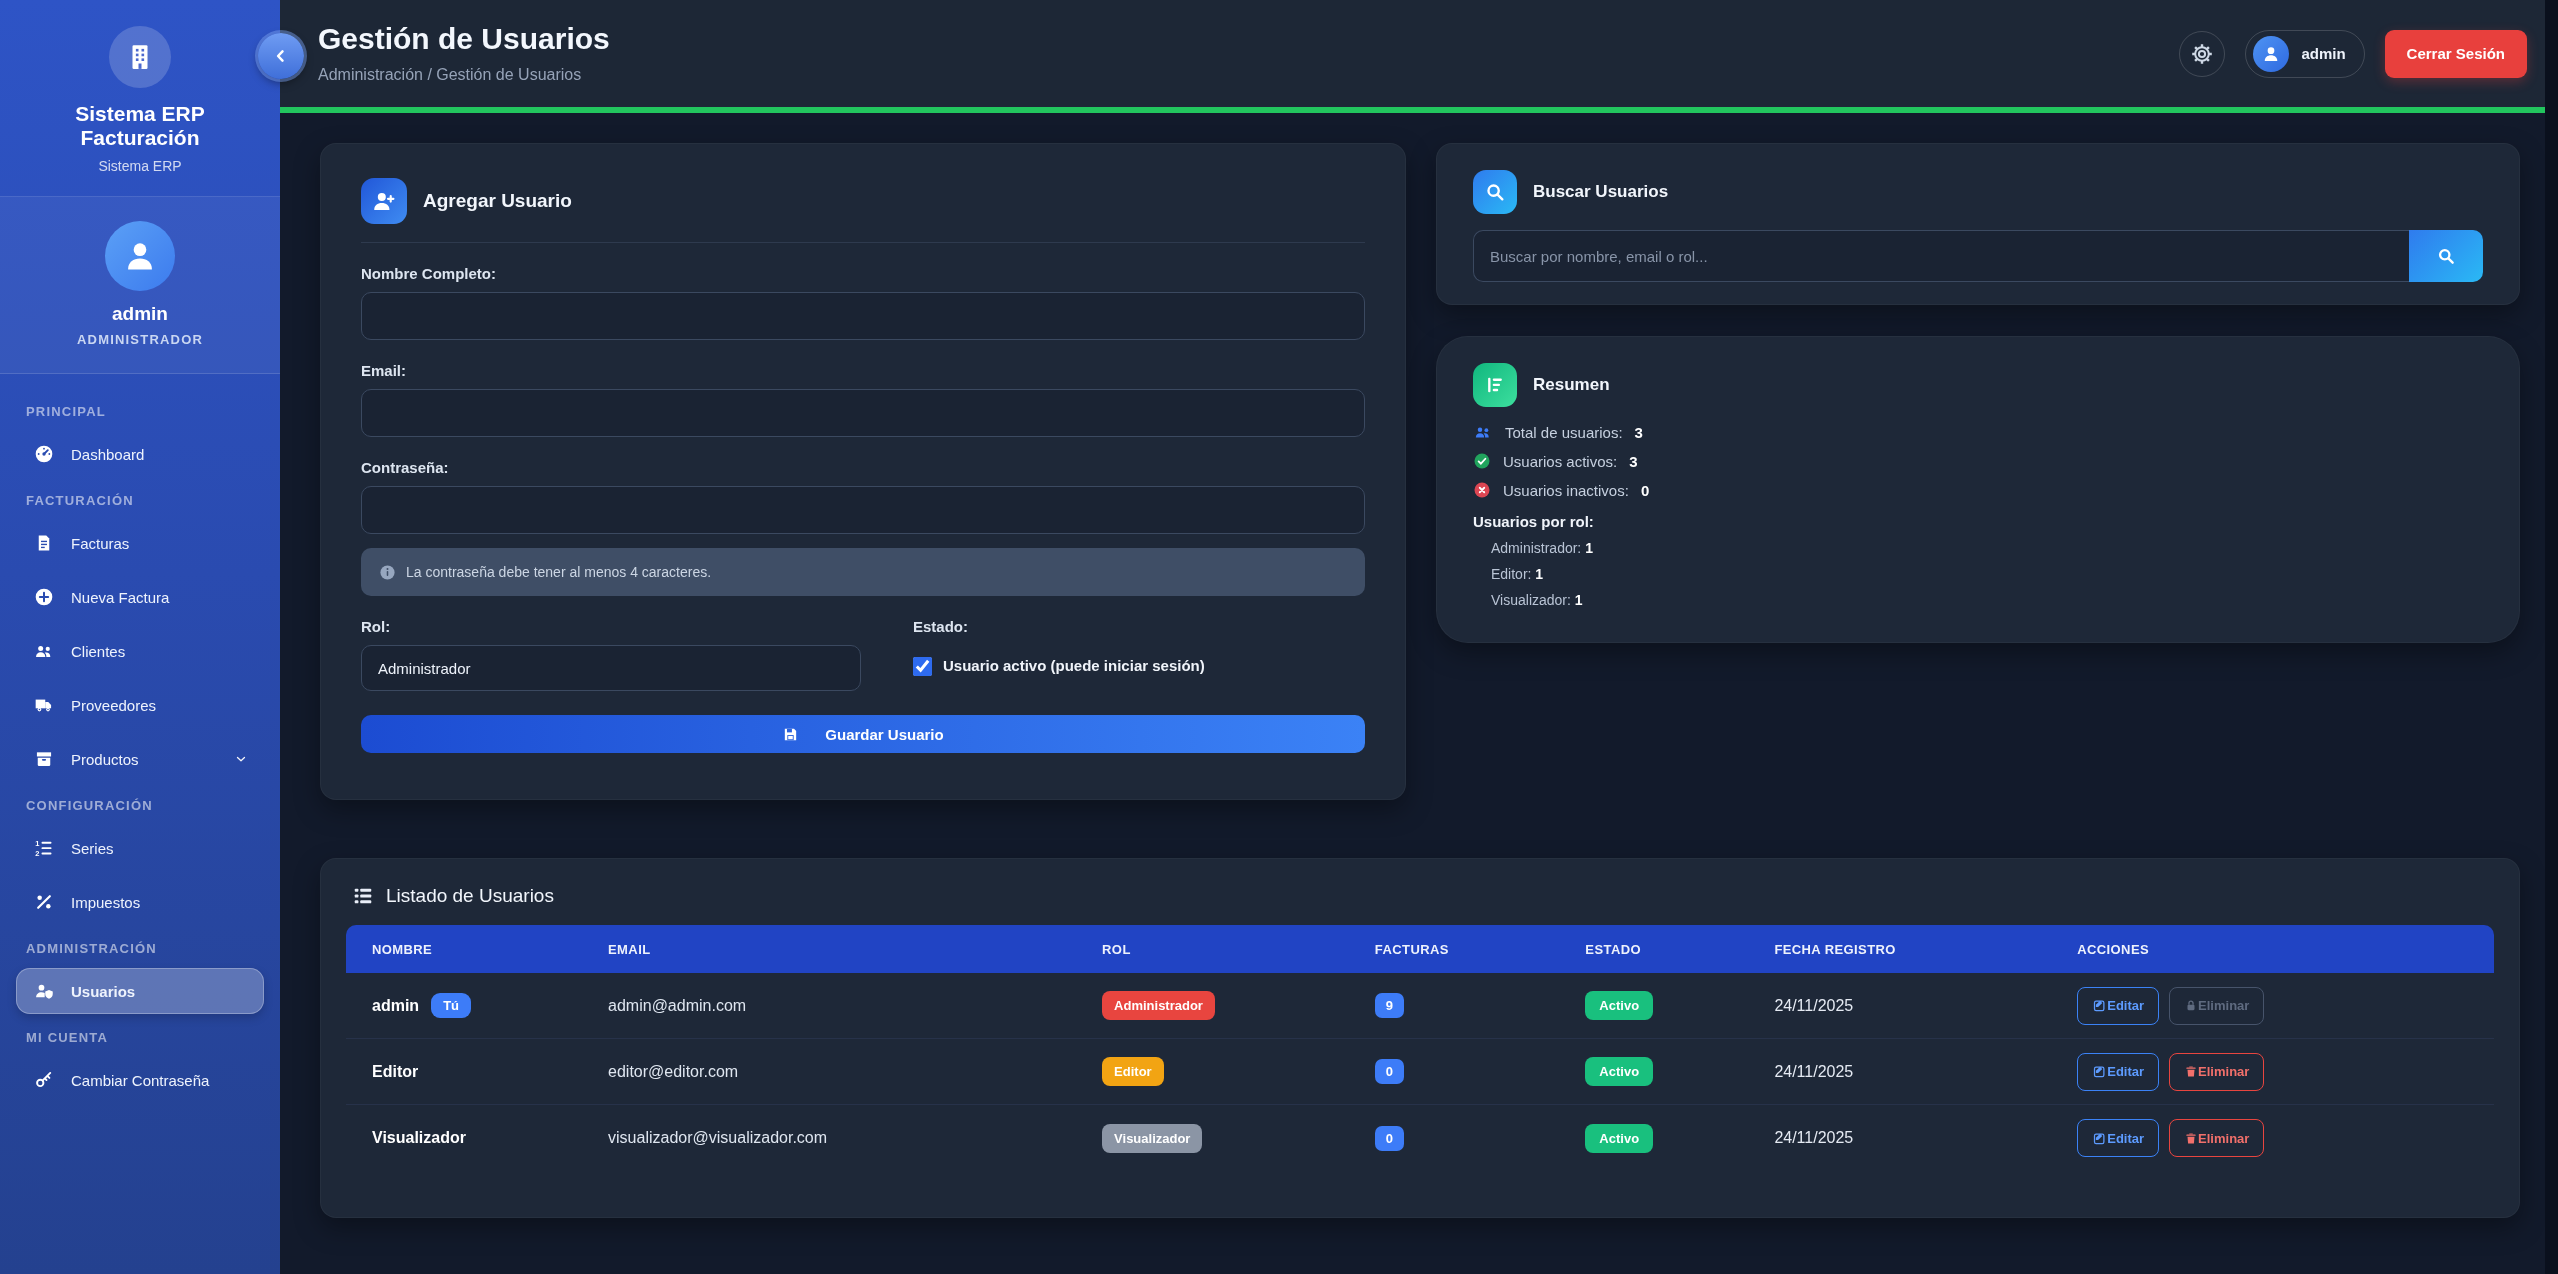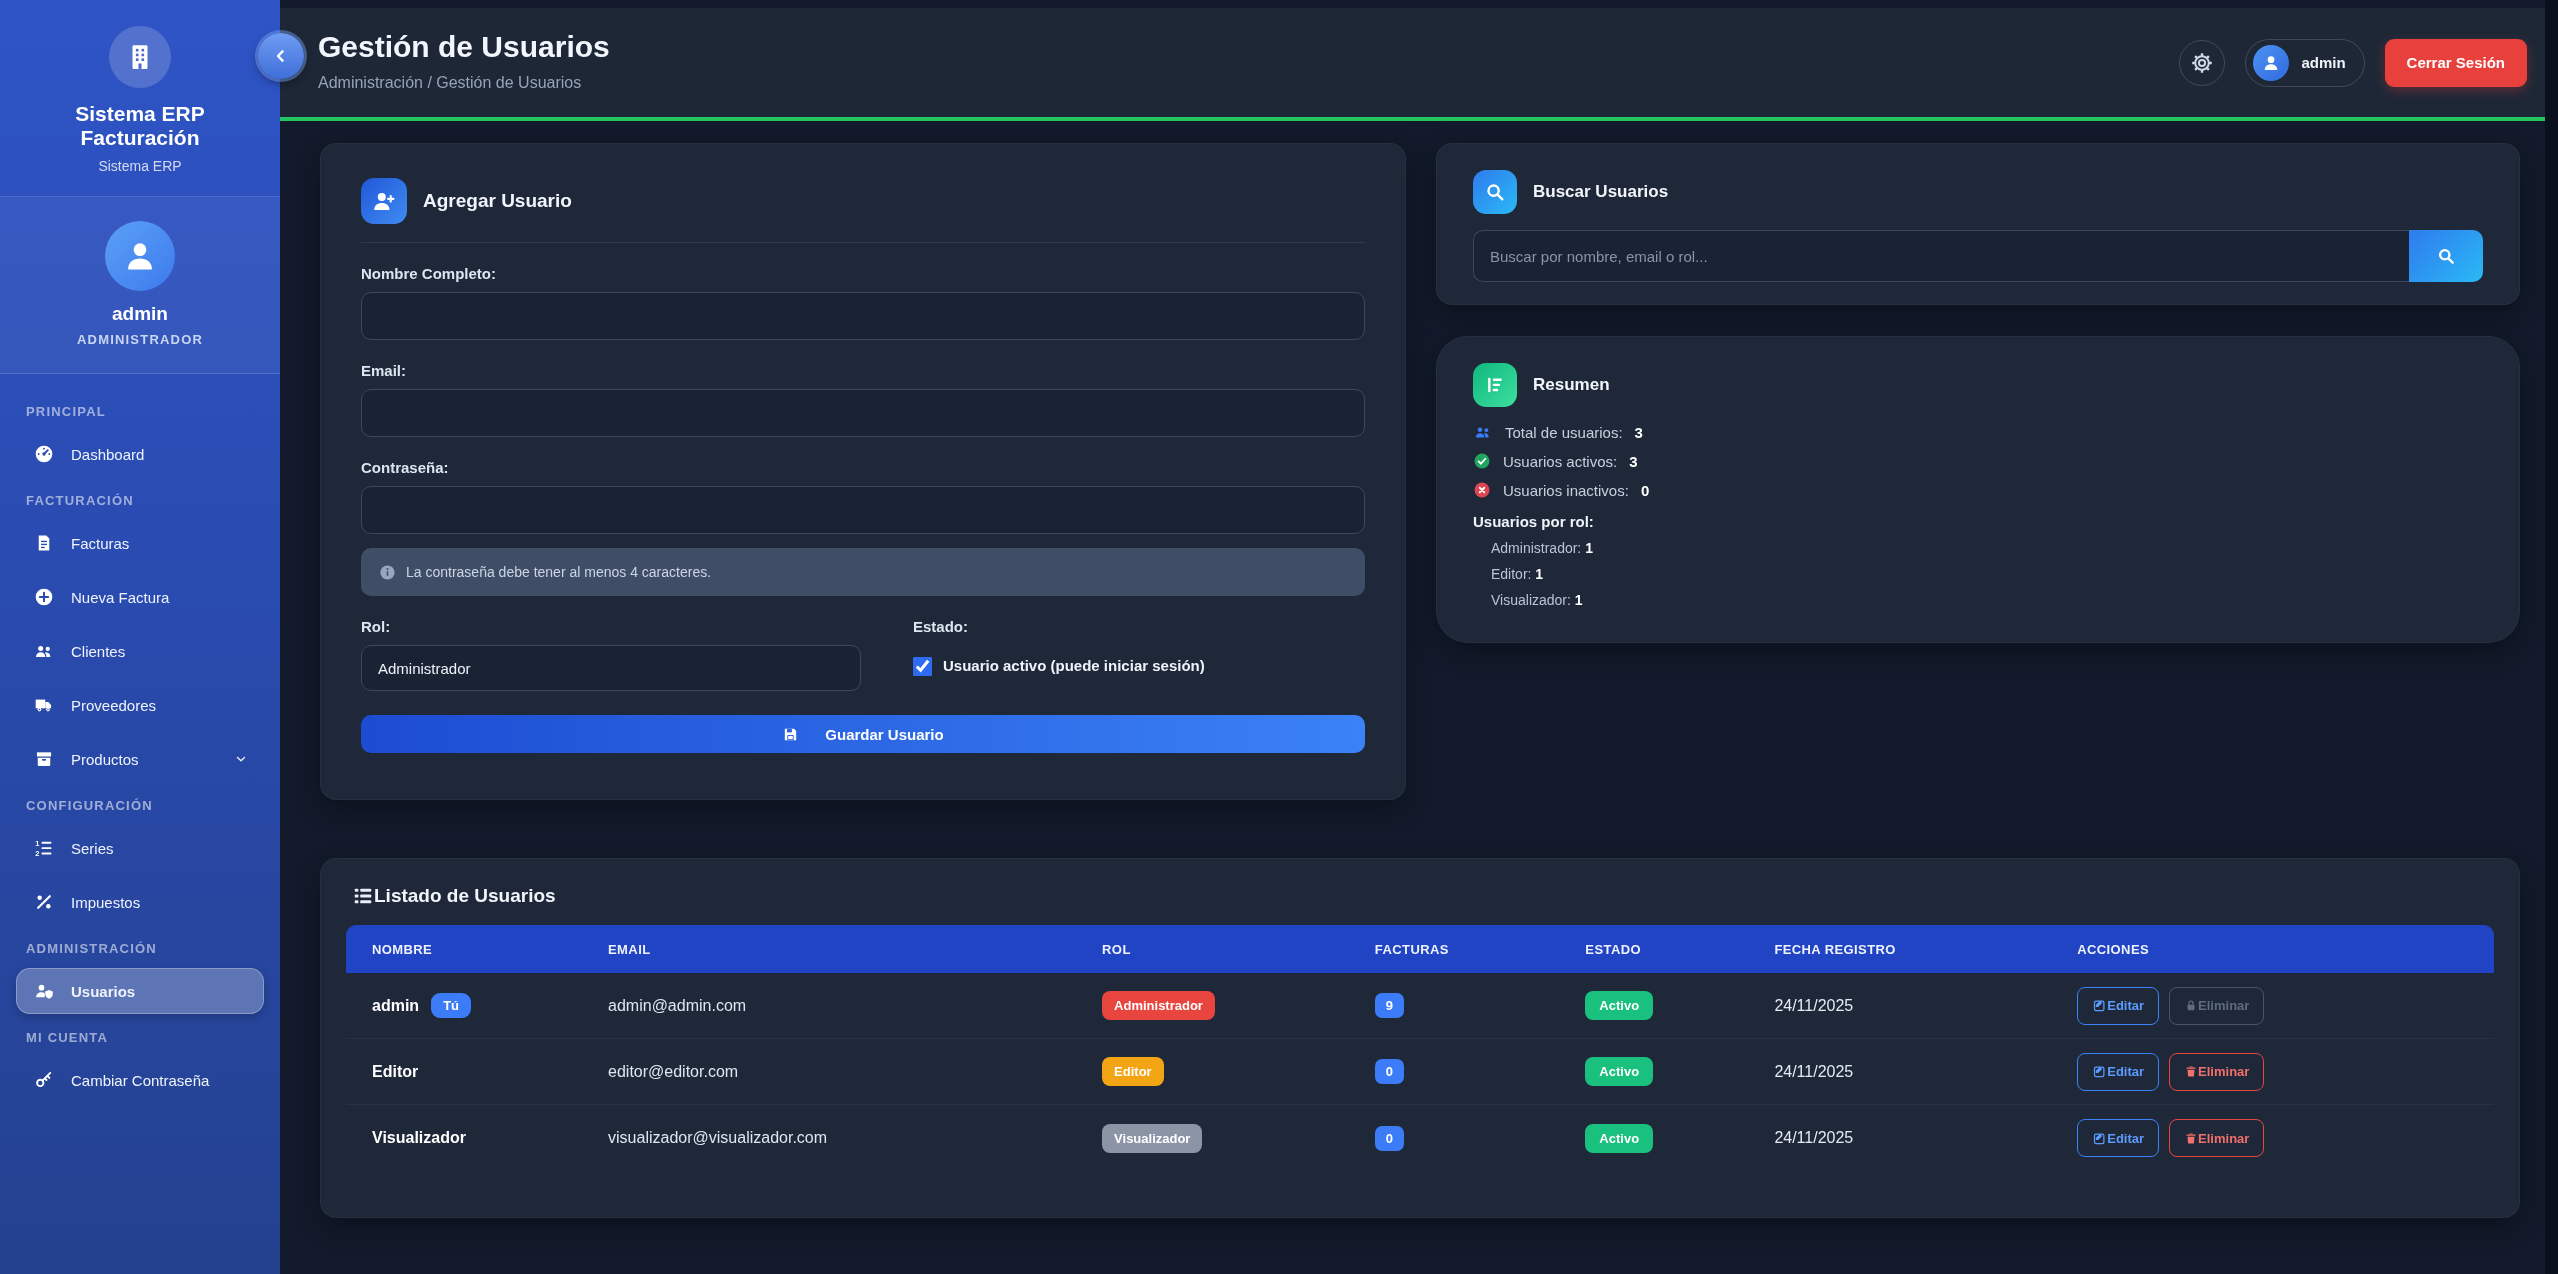--- a/index.html
+++ b/index.html
@@ -37,22 +37,22 @@
     box-shadow:inset 0 0 0 1px rgba(255,255,255,.28), 0 4px 10px rgba(0,0,0,.18); font-weight:bold; }
   .chev { margin-left:auto; opacity:.95; }
 
   
   .back-btn { position:absolute; left:258px; top:33px; width:46px; height:46px; border-radius:50%;
     background:linear-gradient(180deg,#6f9cf3,#3f6fd9); border:none; cursor:pointer; z-index:3;
     box-shadow:0 0 0 3px rgba(125,165,245,.45), 0 4px 10px rgba(0,0,0,.4);
     display:flex; align-items:center; justify-content:center; }
 
   
-  .topbar { position:absolute; left:280px; top:8px; right:13px; height:113px; background:#1d2736;
-    border-bottom:4px solid #22c55e; }
+  .topbar { position:absolute; left:280px; top:0; right:13px; height:113px; background:#1d2736;
+    border-bottom:6px solid #22c55e; }
   .topbar-titles { position:absolute; left:38px; top:22px; }
   .page-title { font-size:30px; font-weight:bold; color:#f3f7fd; }
   .breadcrumb { font-size:16px; color:#96a3b8; margin-top:10px; }
   .topbar-right { position:absolute; right:18px; top:0; height:100%; display:flex; align-items:center; gap:20px; }
   .icon-btn { width:46px; height:46px; border-radius:50%; border:1px solid rgba(255,255,255,.16);
     background:transparent; color:#cfd9e6; display:flex; align-items:center; justify-content:center; cursor:pointer; }
   .user-chip { display:flex; align-items:center; gap:12px; border:1px solid rgba(255,255,255,.16);
     border-radius:26px; height:48px; padding:0 18px 0 7px; }
   .chip-avatar { width:36px; height:36px; border-radius:50%; background:linear-gradient(135deg,#4e93f3,#2f6ae0);
     display:flex; align-items:center; justify-content:center; }
@@ -102,21 +102,21 @@
   .search-btn { width:74px; height:52px; border:none; border-radius:0 10px 10px 0; cursor:pointer;
     background:linear-gradient(135deg,#2f7bee,#2ab9f5); display:flex; align-items:center; justify-content:center; }
 
   .stats { margin-top:16px; }
   .stat-line { display:flex; align-items:center; gap:12px; font-size:15px; color:#c6d0df; margin-bottom:11px; }
   .stat-line b { color:#fff; }
   .byrole-title { font-size:15px; font-weight:bold; color:#f0f4fa; margin:14px 0 10px; }
   .role-line { font-size:14px; color:#b9c4d5; margin:0 0 10px 18px; }
   .role-line b { color:#fff; }
 
-  .list-head { display:flex; align-items:center; font-size:19px; font-weight:bold;
+  .list-head { display:flex; align-items:center; gap:12px; font-size:19px; font-weight:normal;
     color:#f2f6fc; margin:0 0 18px 6px; }
   .tbl-header, .tbl-row { display:grid; grid-template-columns:12.2% 23% 12.7% 9.8% 8.8% 14.1% 19.4%; align-items:center; }
   .tbl-header { background:#2144c4; border-radius:10px 10px 0 0; height:48px;
     font-size:13px; font-weight:bold; letter-spacing:.4px; color:#eef2fc; }
   .tbl-header > div:first-child, .tbl-row > div:first-child { padding-left:26px; }
   .tbl-row { height:66px; border-bottom:1px solid #27324a; font-size:16px; }
   .cell-name { font-weight:bold; color:#fff; display:flex; align-items:center; gap:12px; }
   .cell-email { color:#dfe6f0; }
   .cell-date { color:#e5eaf3; }
   .badge-tu { background:#3d7cf8; border-radius:9px; padding:5px 12px; font-size:13px; font-weight:bold; color:#fff; }

